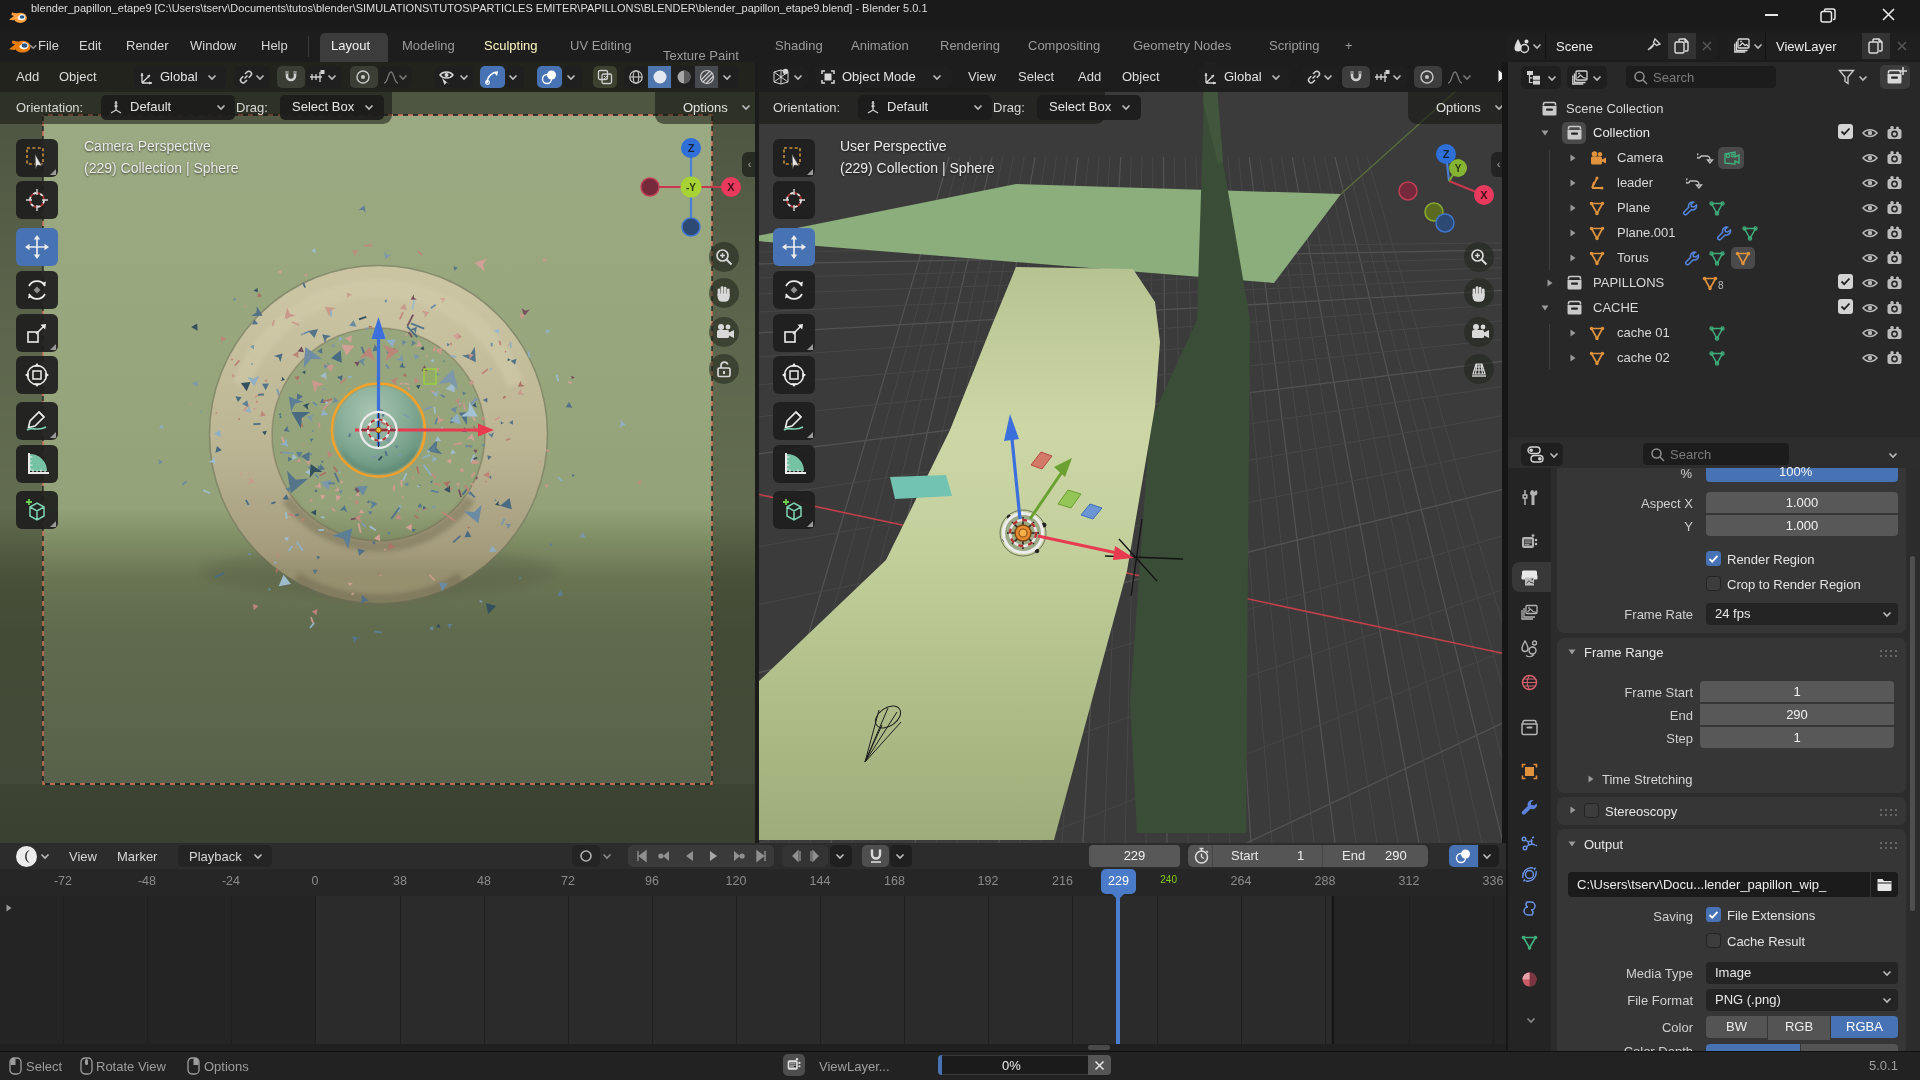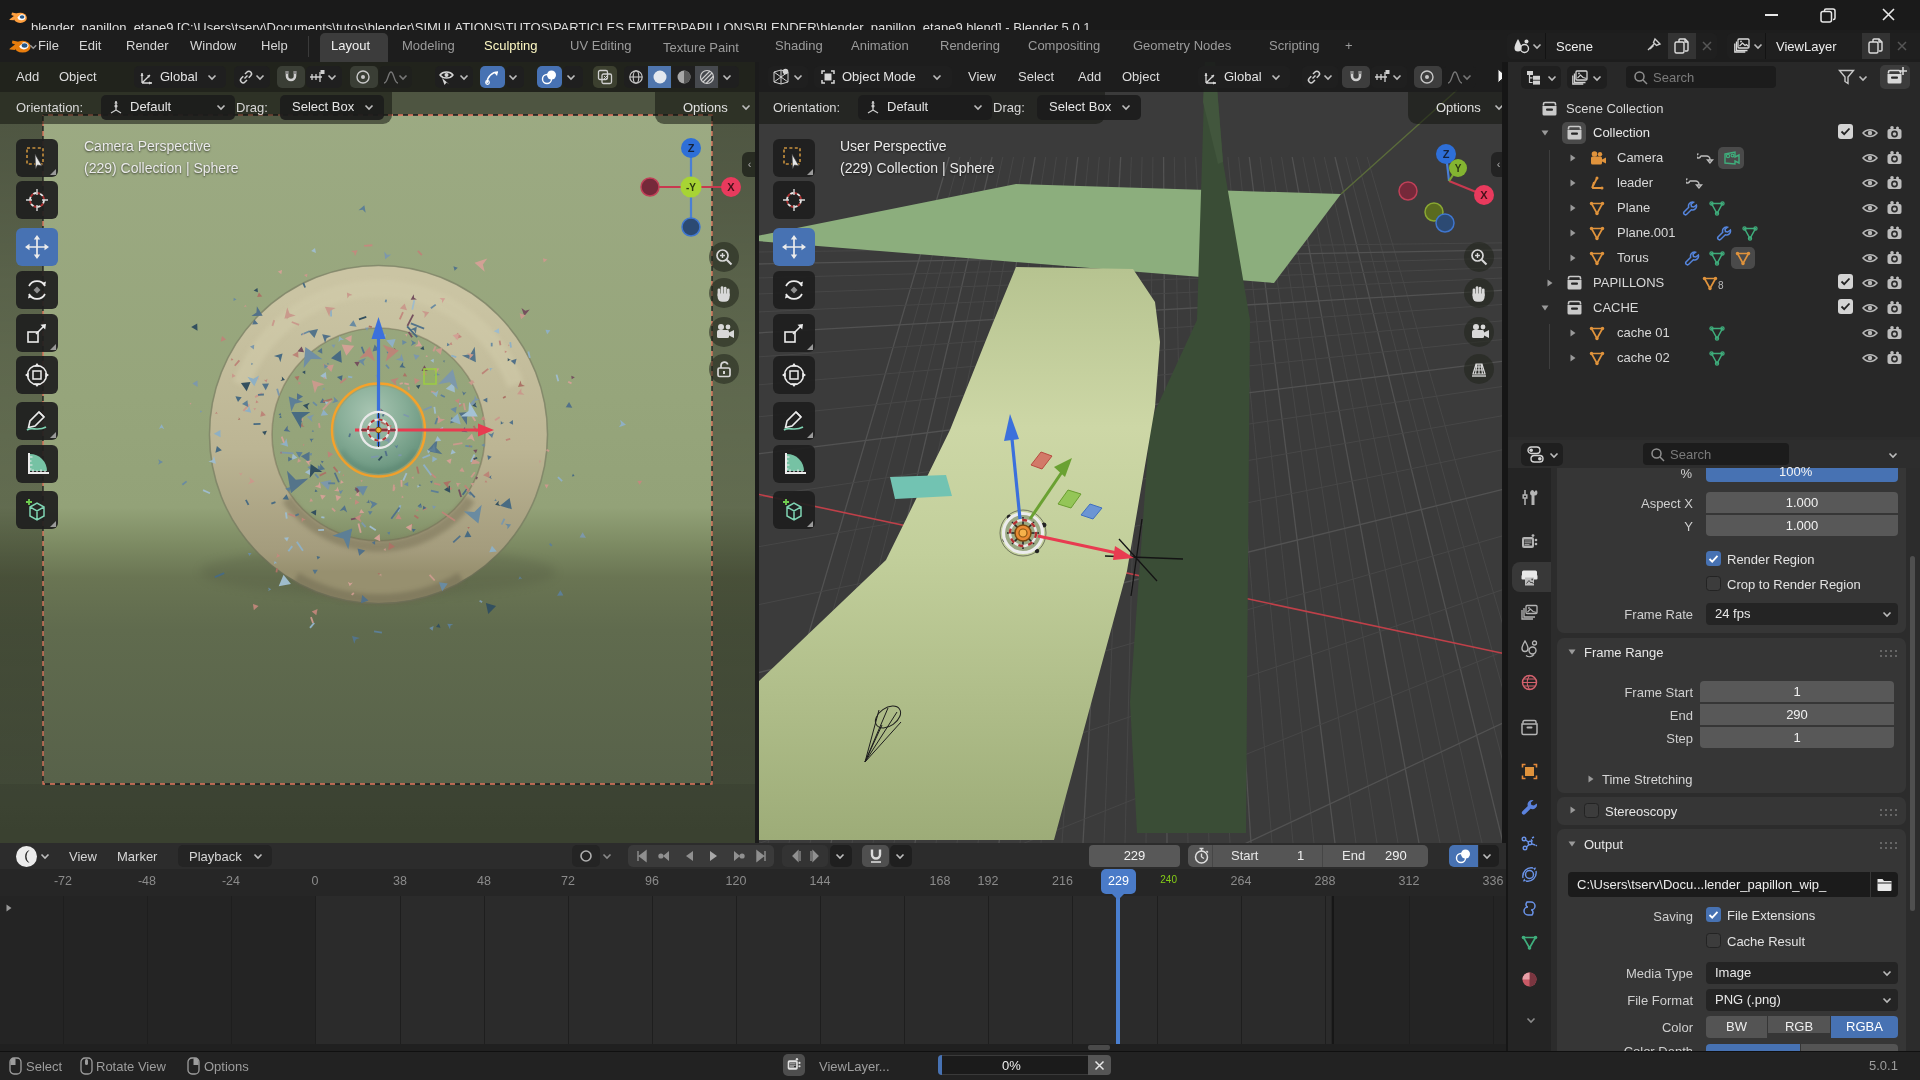--- a/index.html
+++ b/index.html
@@ -20,21 +20,21 @@
 <div class="ab" style="left:0;top:0;width:1920px;height:30px;background:#1a1a1a">
 <svg class="ab" style="left:9px;top:6px" width="19" height="19" viewBox="0 0 64 64">
       <g>
         <path d="M21 30 L3 44 C1 45 1 47 3 47 L16 48 Z" fill="#ff9f3e"></path>
         <ellipse cx="38" cy="40" rx="22" ry="17" fill="#ff9f3e"></ellipse>
         <ellipse cx="42" cy="38" rx="13" ry="10" fill="#fff"></ellipse>
         <ellipse cx="44" cy="37" rx="8" ry="6" fill="#2a5a8a"></ellipse>
         <path d="M10 22 L40 28 L28 38 L8 30 Z" fill="#ff9f3e"></path>
       </g>
     </svg>
-<div class="t" style="left:31px;top:20px;color:#dedede;font-size:13px">blender_papillon_etape9 [C:\Users\tserv\Documents\tutos\blender\SIMULATIONS\TUTOS\PARTICLES EMITER\PAPILLONS\BLENDER\blender_papillon_etape9.blend] - Blender 5.0.1</div>
+<div class="t" style="left:31px;top:2px;color:#dedede;font-size:11px">blender_papillon_etape9 [C:\Users\tserv\Documents\tutos\blender\SIMULATIONS\TUTOS\PARTICLES EMITER\PAPILLONS\BLENDER\blender_papillon_etape9.blend] - Blender 5.0.1</div>
 <div class="ab" style="left:1765px;top:14px;width:13px;height:1.6px;background:#e8e8e8"></div>
 <svg class="ab" style="left:1820px;top:8px" width="16" height="15" viewBox="0 0 16 15">
       <rect x="1" y="3.5" width="10.5" height="10.5" rx="2" fill="none" stroke="#e8e8e8" stroke-width="1.5"></rect>
       <path d="M4.5 3 V2.5 a1.5 1.5 0 0 1 1.5-1.5 h7 a2 2 0 0 1 2 2 v7 a1.5 1.5 0 0 1 -1.5 1.5 h-0.5" fill="none" stroke="#e8e8e8" stroke-width="1.5"></path>
     </svg>
 <svg class="ab" style="left:1881px;top:7px" width="15" height="15" viewBox="0 0 15 15">
       <path d="M2 2 L13 13 M13 2 L2 13" stroke="#e8e8e8" stroke-width="1.6"></path>
     </svg>
 </div>
 <div class="ab" style="left:0;top:30px;width:1920px;height:32px;background:#1d1d1d"></div>
@@ -52,21 +52,21 @@
 <div class="t" style="left:79px;top:38px;color:#d6d6d6">Edit</div>
 <div class="t" style="left:126px;top:38px;color:#d6d6d6">Render</div>
 <div class="t" style="left:190px;top:38px;color:#d6d6d6">Window</div>
 <div class="t" style="left:261px;top:38px;color:#d6d6d6">Help</div>
 <div class="ab" style="left:308px;top:36px;width:1px;height:21px;background:#3a3a3a"></div>
 <div class="ab" style="left:320px;top:33px;width:68px;height:29px;background:#3c3c3c;border-radius:5px 5px 0 0"></div>
 <div class="t" style="left:331px;top:38px;color:#f0f0f0">Layout</div>
 <div class="t" style="left:402px;top:38px;color:#9b9b9b">Modeling</div>
 <div class="t" style="left:484px;top:38px;color:#fef9c3">Sculpting</div>
 <div class="t" style="left:570px;top:38px;color:#9b9b9b">UV Editing</div>
-<div class="t" style="left:663px;top:40px;color:#9b9b9b">Texture Paint</div>
+<div class="t" style="left:663px;top:48px;color:#9b9b9b">Texture Paint</div>
 <div class="t" style="left:775px;top:38px;color:#9b9b9b">Shading</div>
 <div class="t" style="left:851px;top:38px;color:#9b9b9b">Animation</div>
 <div class="t" style="left:940px;top:38px;color:#9b9b9b">Rendering</div>
 <div class="t" style="left:1028px;top:38px;color:#9b9b9b">Compositing</div>
 <div class="t" style="left:1133px;top:38px;color:#9b9b9b">Geometry Nodes</div>
 <div class="t" style="left:1269px;top:38px;color:#9b9b9b">Scripting</div>
 <div class="t" style="left:1345px;top:38px;color:#9b9b9b">+</div>
 <div class="ab" style="left:1507px;top:33px;width:210px;height:26px;background:#1f1f1f;border-radius:5px"></div>
 <svg class="ab" style="left:1513px;top:38px" width="17" height="16" viewBox="0 0 17 16">
     <path d="M5 1 C5 1 1.5 7 1.5 10 a3.5 3.5 0 0 0 7 0 C8.5 7 5 1 5 1 Z" fill="#ddd"></path>
@@ -1713,21 +1713,21 @@
 <svg style="position:absolute;left:1882px;top:970px" width="10.0" height="7.0" viewBox="0 0 10 7">
     <path d="M1.5 1.5 L5 5 L8.5 1.5" stroke="#bbb" stroke-width="1.6" fill="none"></path>
   </svg>
 <div class="lbl" style="left:1560px;top:993px;width:133px">File Format</div>
 <div class="drop" style="left:1706px;top:989px;width:192px;height:22px">PNG (.png)</div>
 <svg style="position:absolute;left:1882px;top:997px" width="10.0" height="7.0" viewBox="0 0 10 7">
     <path d="M1.5 1.5 L5 5 L8.5 1.5" stroke="#bbb" stroke-width="1.6" fill="none"></path>
   </svg>
 <div class="lbl" style="left:1560px;top:1020px;width:133px">Color</div>
 <div class="ab" style="left:1706px;top:1016px;width:61px;height:22px;background:#545454;border-radius:4px 0 0 4px;text-align:center;line-height:22px;color:#eee">BW</div>
-<div class="ab" style="left:1768px;top:1016px;width:62px;height:17px;background:#545454;text-align:center;line-height:22px;color:#eee">RGB</div>
+<div class="ab" style="left:1768px;top:1016px;width:62px;height:24px;background:#545454;text-align:center;line-height:22px;color:#eee">RGB</div>
 <div class="ab" style="left:1831px;top:1016px;width:67px;height:22px;background:#4772b3;border-radius:0 4px 4px 0;text-align:center;line-height:22px;color:#fff">RGBA</div>
 <div class="ab" style="left:1706px;top:1044px;width:94px;height:7px;background:#4772b3;border-radius:4px 0 0 0"></div>
 <div class="ab" style="left:1801px;top:1044px;width:97px;height:7px;background:#545454;border-radius:0 4px 0 0"></div>
 <div class="lbl" style="left:1560px;top:1044px;width:133px;color:#cfcfcf">Color Depth</div>
 <div class="ab" style="left:1910px;top:556px;width:5px;height:355px;background:#4f4f4f;border-radius:3px"></div>
 <div class="ab" style="left:0;top:843px;width:1506px;height:208px;background:#232323"></div>
 <div class="ab" style="left:0;top:843px;width:1506px;height:26px;background:#2c2c2c"></div>
 <div class="ab" style="left:16px;top:846px;width:21px;height:21px;background:#ececec;border-radius:50%"></div>
 <svg class="ab" style="left:16px;top:846px" width="21" height="21" viewBox="0 0 21 21">
     <path d="M13.5 4 A7 7 0 0 0 13.5 17 A8.5 8.5 0 0 1 13.5 4 Z" fill="#2b2b2b"></path>
@@ -1813,21 +1813,21 @@
 <div class="t" style="left:43px;top:874px;width:40px;text-align:center;color:#8b8b8b;font-size:12.5px">-72</div>
 <div class="t" style="left:127px;top:874px;width:40px;text-align:center;color:#8b8b8b;font-size:12.5px">-48</div>
 <div class="t" style="left:211px;top:874px;width:40px;text-align:center;color:#8b8b8b;font-size:12.5px">-24</div>
 <div class="t" style="left:295px;top:874px;width:40px;text-align:center;color:#8b8b8b;font-size:12.5px">0</div>
 <div class="t" style="left:380px;top:874px;width:40px;text-align:center;color:#8b8b8b;font-size:12.5px">38</div>
 <div class="t" style="left:464px;top:874px;width:40px;text-align:center;color:#8b8b8b;font-size:12.5px">48</div>
 <div class="t" style="left:548px;top:874px;width:40px;text-align:center;color:#8b8b8b;font-size:12.5px">72</div>
 <div class="t" style="left:632px;top:874px;width:40px;text-align:center;color:#8b8b8b;font-size:12.5px">96</div>
 <div class="t" style="left:716px;top:874px;width:40px;text-align:center;color:#8b8b8b;font-size:12.5px">120</div>
 <div class="t" style="left:800px;top:874px;width:40px;text-align:center;color:#8b8b8b;font-size:12.5px">144</div>
-<div class="t" style="left:920px;top:874px;width:40px;text-align:center;color:#8b8b8b;font-size:12.5px">168</div>
+<div class="t" style="left:884px;top:874px;width:40px;text-align:left;color:#8b8b8b;font-size:12.5px">168</div>
 <div class="t" style="left:968px;top:874px;width:40px;text-align:center;color:#8b8b8b;font-size:12.5px">192</div>
 <div class="t" style="left:1052px;top:874px;width:40px;color:#8b8b8b;font-size:12.5px">216</div>
 <div class="t" style="left:1137px;top:874px;width:40px;text-align:right;color:#84cc16;font-size:10px">240</div>
 <div class="t" style="left:1221px;top:874px;width:40px;text-align:center;color:#8b8b8b;font-size:12.5px">264</div>
 <div class="t" style="left:1305px;top:874px;width:40px;text-align:center;color:#8b8b8b;font-size:12.5px">288</div>
 <div class="t" style="left:1389px;top:874px;width:40px;text-align:center;color:#8b8b8b;font-size:12.5px">312</div>
 <div class="t" style="left:1473px;top:874px;width:40px;text-align:center;color:#8b8b8b;font-size:12.5px">336</div>
 <div class="ab" style="left:0;top:896px;width:1506px;height:148px;background:#242424"></div>
 <div class="ab" style="left:315px;top:896px;width:1016px;height:148px;background:#2b2b2b"></div>
 <div class="ab" style="left:63px;top:896px;width:1px;height:148px;background:#1e1e1e"></div>

